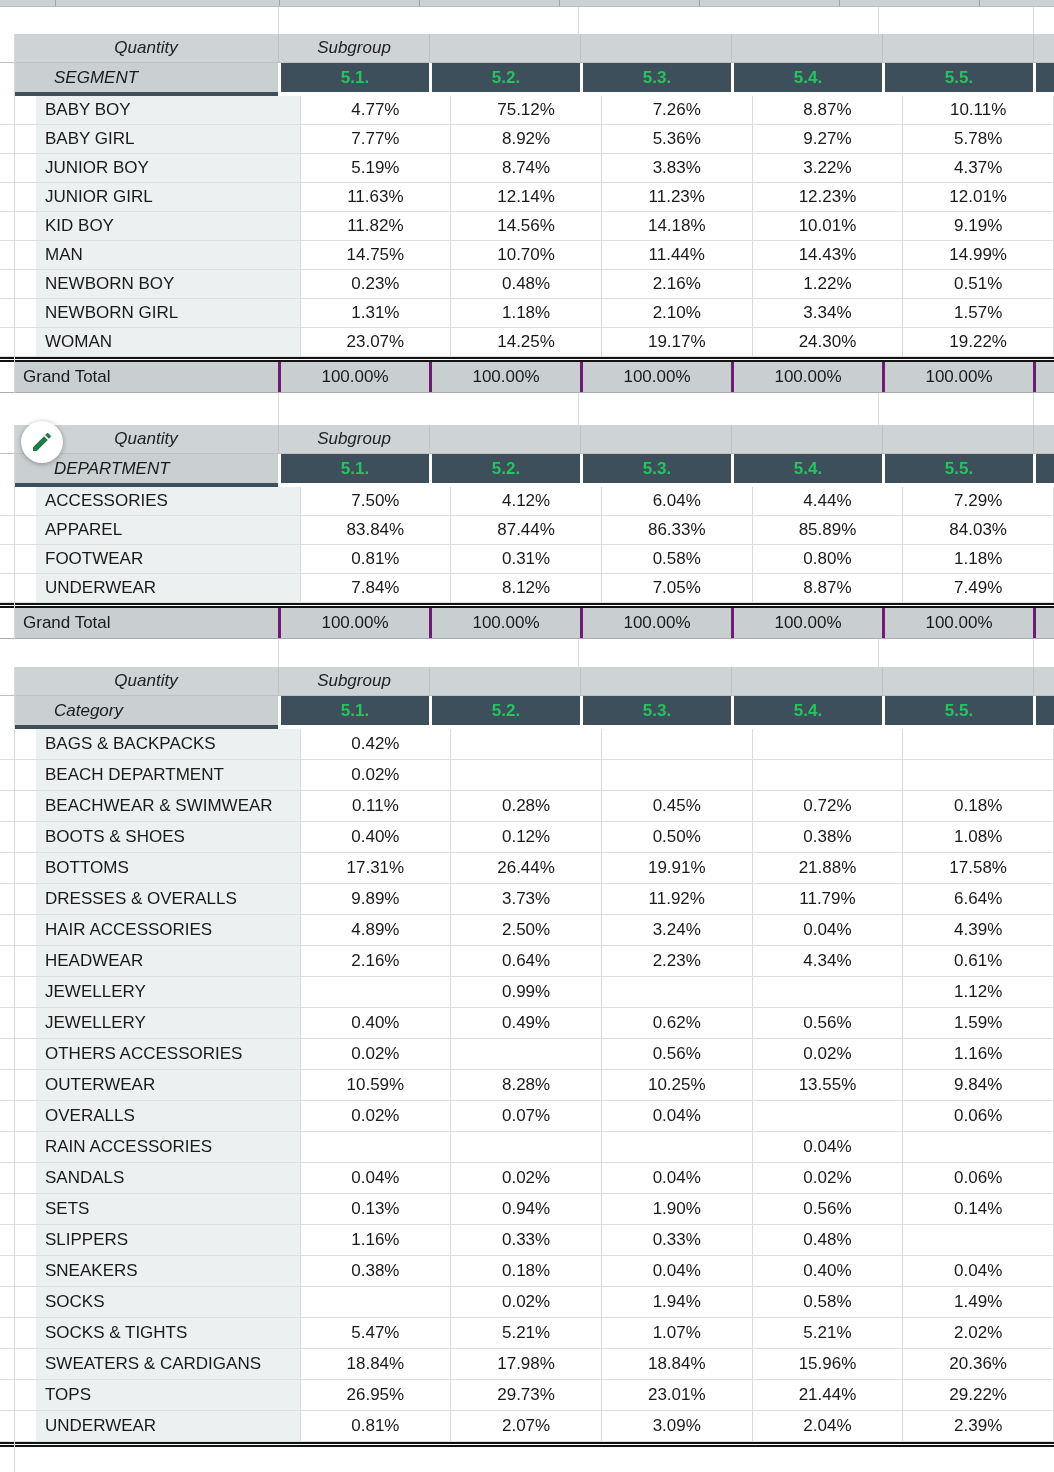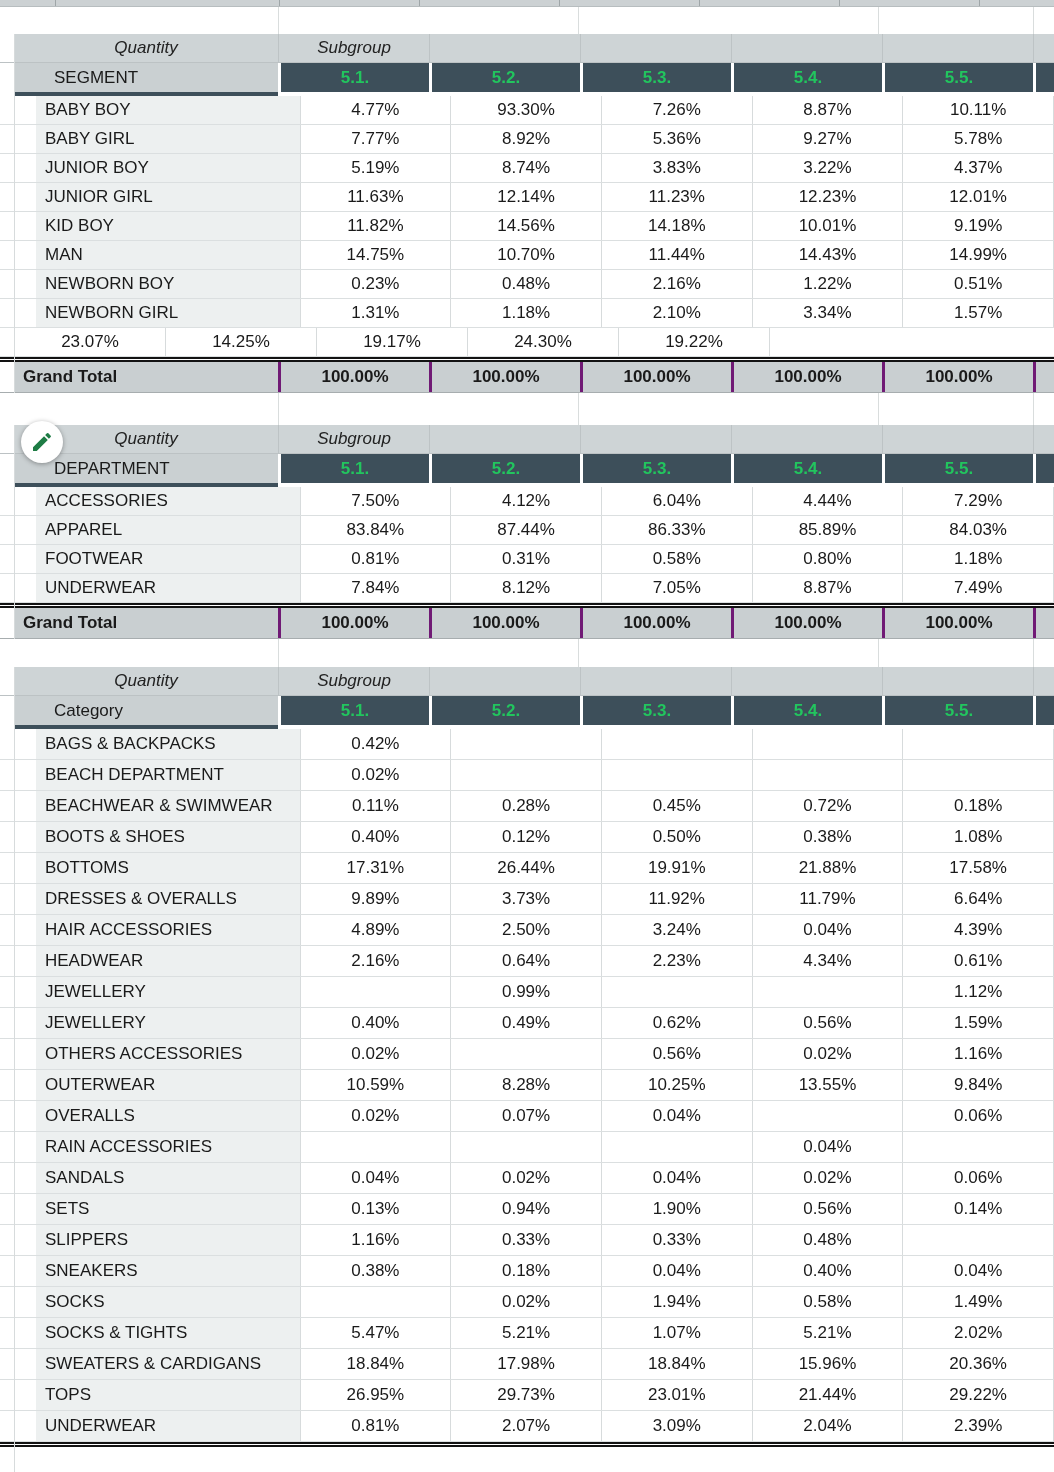--- a/index.html
+++ b/index.html
@@ -28,33 +28,33 @@
 
   
   .head-row{height:29px;border-bottom:1px solid #bcc2c4;}
   .head-row .cell,.head-row .stub{background:#ced4d6;}
   .head-row .col,.head-row .stub{border-left:1px solid #bdc3c5;}
   .head-row .corner,.head-row .subhead{font-style:italic;color:#222;}
   .head-row .corner{justify-content:center;padding-left:0;}
 
   
   .dim-row{height:33px;}
-  .dim-row .label{background:#cad0d2;border-bottom:4px solid #3d4f5a;padding-left:40px;}
+  .dim-row .label{background:#cad0d2;font-style:italic;border-bottom:4px solid #3d4f5a;padding-left:40px;}
   .dim-row .dark{background:#3d4f5a;color:#22c55e;font-weight:700;
                  border-left:3px solid #fff;border-bottom:4px solid #fff;}
 
   
   .data-row{border-bottom:1px solid #dbdfe0;}
   .t0 .data-row,.t1 .data-row{height:29px;}
   .t2 .data-row{height:31px;}
   .data-row .label{background:#edf0f0;margin-left:22px;}
   .data-row .col,.data-row .stub{background:#fff;border-left:1px solid #d7dbdc;}
 
   
-  .gt-row{height:36px;border-top:5px double #121212;border-bottom:1px solid #a7adaf;font-weight:700;}
+  .gt-row{height:36px;border-top:5px double #121212;border-bottom:1px solid #a7adaf;font-weight:400;}
   .gt-row .cell,.gt-row .stub{background:#c9cfd1;}
   .gt-row .col,.gt-row .stub{border-left:3px solid #701a75;}
 
   
   .pencil{position:absolute;left:21px;top:421px;width:42px;height:42px;border:none;
           border-radius:50%;background:#fff;box-shadow:0 1px 5px rgba(0,0,0,.35);
           display:flex;align-items:center;justify-content:center;cursor:pointer;z-index:6;padding:0;}
   .pencil svg{width:24px;height:24px;display:block;}
 </style>
 </head>
@@ -93,21 +93,21 @@
           <div class="cell col dark">5.1.</div>
           <div class="cell col dark">5.2.</div>
           <div class="cell col dark">5.3.</div>
           <div class="cell col dark">5.4.</div>
           <div class="cell col dark">5.5.</div>
           <div class="stub dark"></div>
         </div>
         <div class="row data-row">
           <div class="cell label">BABY BOY</div>
           <div class="cell col">4.77%</div>
-          <div class="cell col">93.30%</div>
+          <div class="cell col">75.12%</div>
           <div class="cell col">7.26%</div>
           <div class="cell col">8.87%</div>
           <div class="cell col">10.11%</div>
           <div class="stub"></div>
         </div>
         <div class="row data-row">
           <div class="cell label">BABY GIRL</div>
           <div class="cell col">7.77%</div>
           <div class="cell col">8.92%</div>
           <div class="cell col">5.36%</div>
@@ -163,20 +163,21 @@
         <div class="row data-row">
           <div class="cell label">NEWBORN GIRL</div>
           <div class="cell col">1.31%</div>
           <div class="cell col">1.18%</div>
           <div class="cell col">2.10%</div>
           <div class="cell col">3.34%</div>
           <div class="cell col">1.57%</div>
           <div class="stub"></div>
         </div>
         <div class="row data-row">
+          <div class="cell label">WOMAN</div>
           <div class="cell col">23.07%</div>
           <div class="cell col">14.25%</div>
           <div class="cell col">19.17%</div>
           <div class="cell col">24.30%</div>
           <div class="cell col">19.22%</div>
           <div class="stub"></div>
         </div>
         <div class="row gt-row">
           <div class="cell label">Grand Total</div>
           <div class="cell col">100.00%</div>

